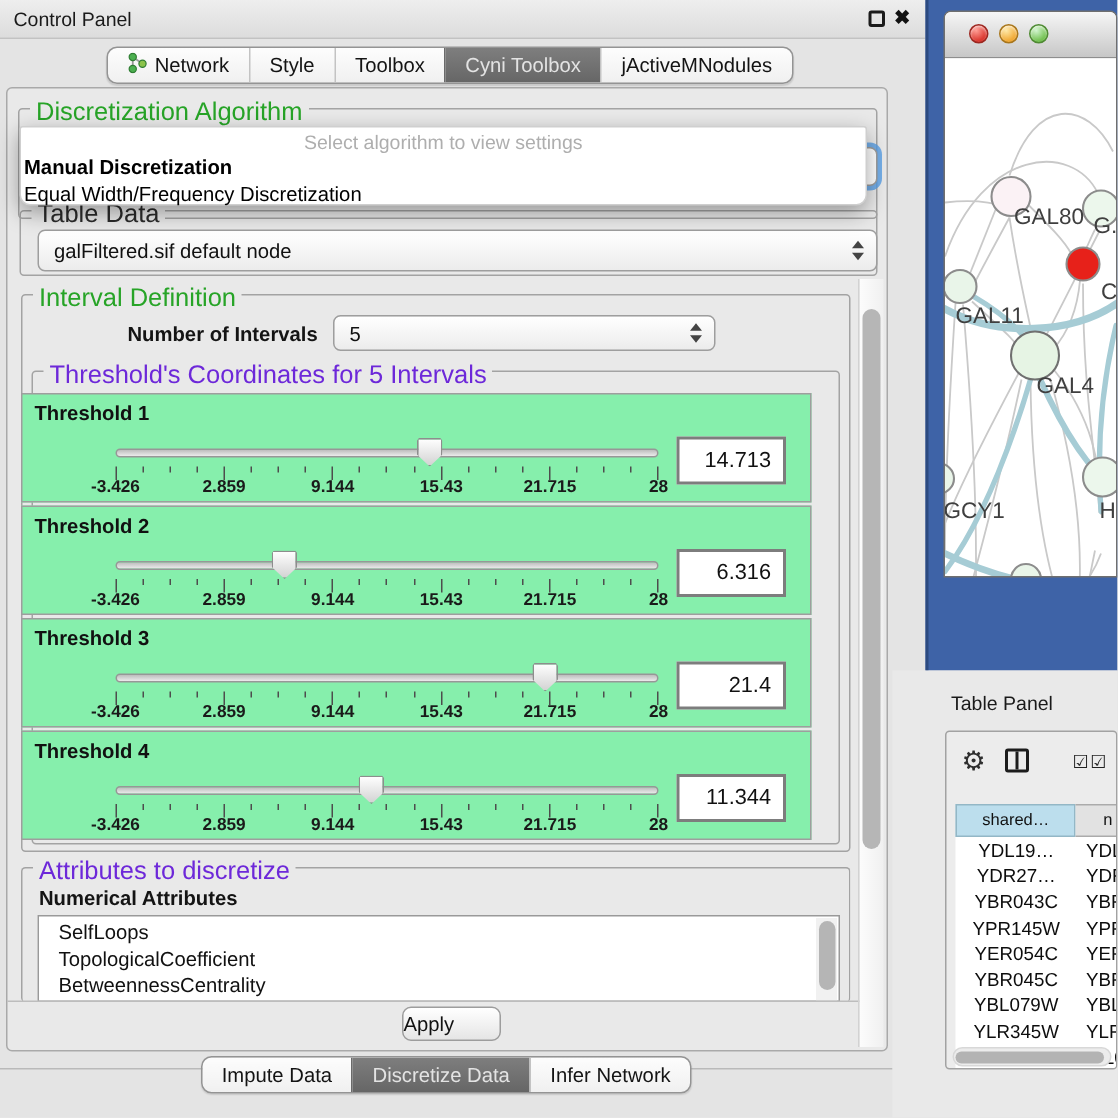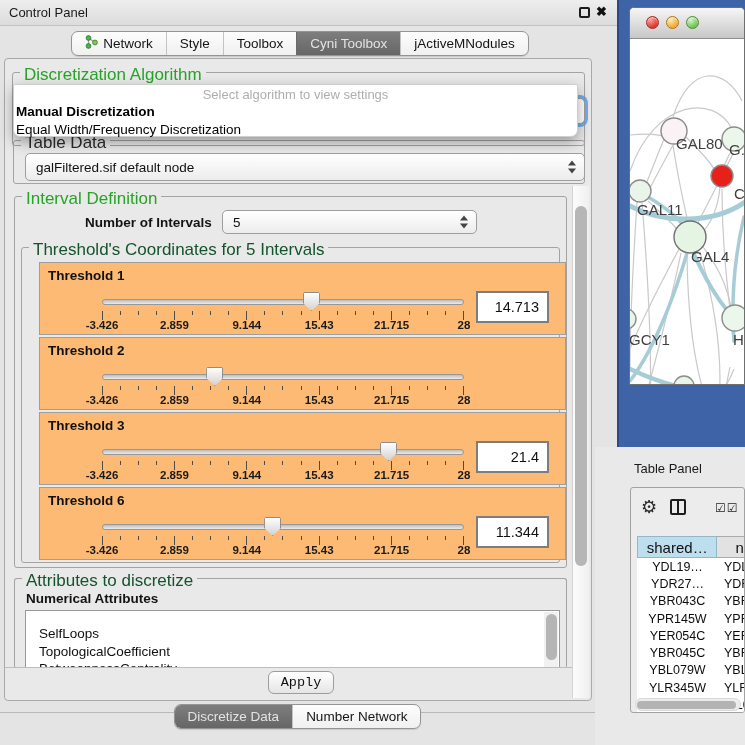--- a/index.html
+++ b/index.html
@@ -25,21 +25,21 @@
   .bottom-tabbar { position:absolute; left:0; top:701px; width:595px; height:32px; display:flex; justify-content:center; padding-top:3px; }
   .bottom-hairline { position:absolute; left:0; top:712px; width:595px; height:1px; background:#b9b9b9; }
 
   
   .cp-content { position:absolute; left:4px; top:58px; width:588px; height:643px;
     border:1px solid #a9a9a9; border-radius:4px; background:#e9e9e9; }
 
   .group { position:absolute; border:1px solid #a3a3a3; border-radius:3px; }
   .group-title { position:absolute; top:-8px; left:7px; background:#e9e9e9; padding:0 4px; font-size:17px; white-space:nowrap; }
   .t-green { color:#27a427; }
-  .t-blue  { color:#14532d; }
+  .t-blue  { color:#6d28d9; }
   .t-dark  { color:#2b2b2b; }
 
   .combo { position:absolute; border:1px solid #9e9e9e; border-radius:5px;
     background:linear-gradient(#ffffff,#ececec); font-size:13.5px; color:#111;
     padding-left:10px; display:flex; align-items:center; }
   .stepper { position:absolute; right:8px; top:50%; transform:translateY(-50%); width:8px; height:13px; }
   .stepper::before { content:""; position:absolute; left:0; top:0; border-left:4px solid transparent; border-right:4px solid transparent; border-bottom:5px solid #444; }
   .stepper::after  { content:""; position:absolute; left:0; bottom:0; border-left:4px solid transparent; border-right:4px solid transparent; border-top:5px solid #444; }
 
   
@@ -48,21 +48,21 @@
 
   .algo-popup { position:absolute; left:13px; top:84px; width:565px; height:53px; background:#ffffff;
     border:1px solid #cfcfcf; border-radius:2px 2px 7px 7px; box-shadow:0 5px 14px rgba(0,0,0,.35); z-index:40; }
   .algo-hint { position:absolute; left:0; top:2px; width:100%; text-align:center; color:#aeaeae; font-size:13px; }
   .algo-opt1 { position:absolute; left:2px; top:19px; font-size:13.5px; font-weight:bold; color:#000; }
   .algo-opt2 { position:absolute; left:2px; top:37px; font-size:13.5px; color:#000; }
 
   .bold-label { position:absolute; font-weight:bold; font-size:13.5px; color:#141414; white-space:nowrap; }
 
   
-  .thr-panel { position:absolute; left:39px; width:527px; height:73px; border:1px solid #9e9e9e; background:#fdba74; }
+  .thr-panel { position:absolute; left:14px; width:527px; height:73px; border:1px solid #9e9e9e; background:#86efac; }
   .thr-label { position:absolute; left:8px; top:5px; font-weight:bold; font-size:13.5px; }
   .slider { position:absolute; left:62px; top:32px; width:362px; height:16px; }
   .slider-track { position:absolute; left:0; top:4px; width:100%; height:6px; border:1px solid #979797;
     border-radius:4px; background:linear-gradient(#bdbdbd,#ebebeb); }
   .slider-thumb { position:absolute; top:-3px; width:17px; height:19px; margin-left:-8px;
     background:linear-gradient(#fefefe,#d3d3d3); border:1px solid #8d8d8d;
     clip-path:polygon(8% 0,92% 0,100% 10%,100% 58%,50% 100%,0 58%,0 10%); }
   .ticks { position:absolute; left:62px; top:48px; width:362px; height:9px; display:flex; justify-content:space-between; }
   .tick { width:1px; height:4px; background:#4d4d4d; }
   .tick.major { height:9px; }
@@ -72,21 +72,21 @@
     border:2px solid #7d7d7d; font-size:14.5px; color:#111; text-align:right; padding:6px 8px 0 0; }
 
   
   .attr-list { position:absolute; left:25px; top:610px; width:535px; height:58px; background:#fff; border:1px solid #999; overflow:hidden; }
   .attr-item { padding-left:13px; font-size:13.5px; line-height:17.5px; color:#111; white-space:nowrap; }
   .attr-scroll { position:absolute; right:1px; top:1px; width:14px; height:56px; background:#f1f1f1; }
   .attr-thumb { position:absolute; left:1.5px; top:2px; width:11px; height:46px; background:#b5b5b5; border-radius:6px; }
 
   .apply-hairline { position:absolute; left:5px; top:667px; width:582px; height:1px; background:#bdbdbd; }
   .apply-btn { position:absolute; left:268px; top:671px; width:66px; height:23px; border:1px solid #9d9d9d; border-radius:6px;
-    background:linear-gradient(#ffffff,#e5e5e5); font-size:13.5px; text-align:center; line-height:21px; color:#111;font-family:Liberation Mono, monospace; }
+    background:linear-gradient(#ffffff,#e5e5e5); font-size:13.5px; line-height:21px; color:#111; }
 
   
   .main-vscroll { position:absolute; left:572px; top:186px; width:17px; height:512px;
     background:linear-gradient(to right,#fcfcfc,#f0f0f0); border-left:1px solid #d2d2d2; }
   .main-vthumb { position:absolute; left:2px; top:20px; width:12px; height:360px; background:#b6b6b6; border-radius:7px; }
 
   
   .desktop { position:absolute; left:617px; top:0; width:128px; height:447px; background:#3e63a7; border-left:2px solid #2c4a80; }
   .net-window { position:absolute; left:629px; top:7px; width:116px; height:378px; background:#fff;
     border:1px solid #6f6f6f; border-radius:5px 5px 0 0; }
@@ -102,21 +102,21 @@
   .table-region { position:absolute; left:595px; top:447px; width:150px; height:298px; background:#e9e9e9; }
   .tp-title { position:absolute; left:39px; top:14px; font-size:13px; color:#1a1a1a; }
   .tp-window { position:absolute; left:35px; top:40px; width:115px; height:226px; background:#ececec;
     border:1px solid #a2a2a2; border-radius:3px; overflow:hidden; }
   .tp-gear { position:absolute; left:10px; top:8px; font-size:18px; color:#2e2e2e; }
   .tp-split { position:absolute; left:39px; top:11px; width:16px; height:16px; border:2px solid #1c1c1c; border-radius:2px; }
   .tp-split::after { content:""; position:absolute; left:5px; top:0; width:2px; height:12px; background:#1c1c1c; }
   .tp-checks { position:absolute; left:84px; top:13px; font-size:12px; color:#222; letter-spacing:1px; }
   .tp-table { position:absolute; left:6px; top:48px; width:160px; }
   .tp-header { display:flex; height:22px; }
-  .tp-th { font-size:15px; display:flex; align-items:center; }
+  .tp-th { font-size:11px; display:flex; align-items:center; }
   .tp-th.h1 { width:81px; background:#bcdeed; border:1px solid #93b7c6; justify-content:center; }
   .tp-th.h2 { width:80px; background:#e2e2e2; border:1px solid #ababab; border-left:none; padding-left:18px; }
   .tp-body { background:#fff; width:161px; }
   .tp-row { display:flex; height:17.3px; align-items:center; }
   .tp-cell { font-size:12.5px; color:#0d0d0d; white-space:nowrap; overflow:hidden; }
   .tp-cell.c0 { width:81px; text-align:center; }
   .tp-cell.c1 { width:80px; padding-left:6px; }
   .tp-hscroll { position:absolute; left:4px; top:210px; width:106px; height:13px; background:#ececec;
     border:1px solid #d8d8d8; border-radius:7px; z-index:5; }
   .tp-hthumb { position:absolute; left:1px; top:1.5px; width:99px; height:8px; background:#b3b3b3; border-radius:4px; }
@@ -260,20 +260,21 @@
       <div class="tick major"></div>
     </div>
   <div class="tick-labels">
       <span style="left: 0%;">-3.426</span>
       <span style="left: 20%;">2.859</span>
       <span style="left: 40%;">9.144</span>
       <span style="left: 60%;">15.43</span>
       <span style="left: 80%;">21.715</span>
       <span style="left: 100%;">28</span>
     </div>
+  <div class="value-box">6.316</div>
 </div>
 <div class="thr-panel" style="top:412px;">
   <div class="thr-label">Threshold 3</div>
   <div class="slider">
     <div class="slider-track"></div>
     <div class="slider-thumb" style="left: 78.9983%;"></div>
   </div>
   <div class="ticks">
       <div class="tick major"></div>
       <div class="tick"></div>
@@ -301,21 +302,21 @@
       <span style="left: 0%;">-3.426</span>
       <span style="left: 20%;">2.859</span>
       <span style="left: 40%;">9.144</span>
       <span style="left: 60%;">15.43</span>
       <span style="left: 80%;">21.715</span>
       <span style="left: 100%;">28</span>
     </div>
   <div class="value-box">21.4</div>
 </div>
 <div class="thr-panel" style="top:487px;">
-  <div class="thr-label">Threshold 6</div>
+  <div class="thr-label">Threshold 4</div>
   <div class="slider">
     <div class="slider-track"></div>
     <div class="slider-thumb" style="left: 46.9993%;"></div>
   </div>
   <div class="ticks">
       <div class="tick major"></div>
       <div class="tick"></div>
       <div class="tick"></div>
       <div class="tick"></div>
       <div class="tick major"></div>
@@ -345,43 +346,46 @@
       <span style="left: 100%;">28</span>
     </div>
   <div class="value-box">11.344</div>
 </div>
 
 <div class="group" style="left:14px; top:578px; width:553px; height:90px; border-bottom:none;">
   <div class="group-title t-blue">Attributes to discretize</div>
 </div>
 <div class="bold-label" style="left:26px; top:591px;">Numerical Attributes</div>
 <div class="attr-list">
-  <div class="attr-item" style="padding-top:14px;">SelfLoops</div>
+  <div class="attr-item" style="padding-top:2px;">SelfLoops</div>
   <div class="attr-item">TopologicalCoefficient</div>
   <div class="attr-item">BetweennessCentrality</div>
   <div class="attr-scroll">
       <div class="attr-thumb"></div>
     </div>
 </div>
 
 <div class="apply-hairline"></div>
 <div class="apply-btn">Apply</div>
 
 <div class="main-vscroll">
   <div class="main-vthumb"></div>
 </div>
 
 <div class="bottom-hairline"></div>
 <div class="bottom-tabbar">
   <div class="tab-strip">
+    <div class="tab">
+        <span>Impute Data</span>
+      </div>
     <div class="tab selected">
         <span>Discretize Data</span>
       </div>
     <div class="tab">
-        <span>Number Network</span>
+        <span>Infer Network</span>
       </div>
   </div>
 </div>
 
 <div class="desktop"></div>
 <div class="net-window">
   <div class="net-titlebar">
     <div class="light red"></div>
     <div class="light yellow"></div>
     <div class="light green"></div>

